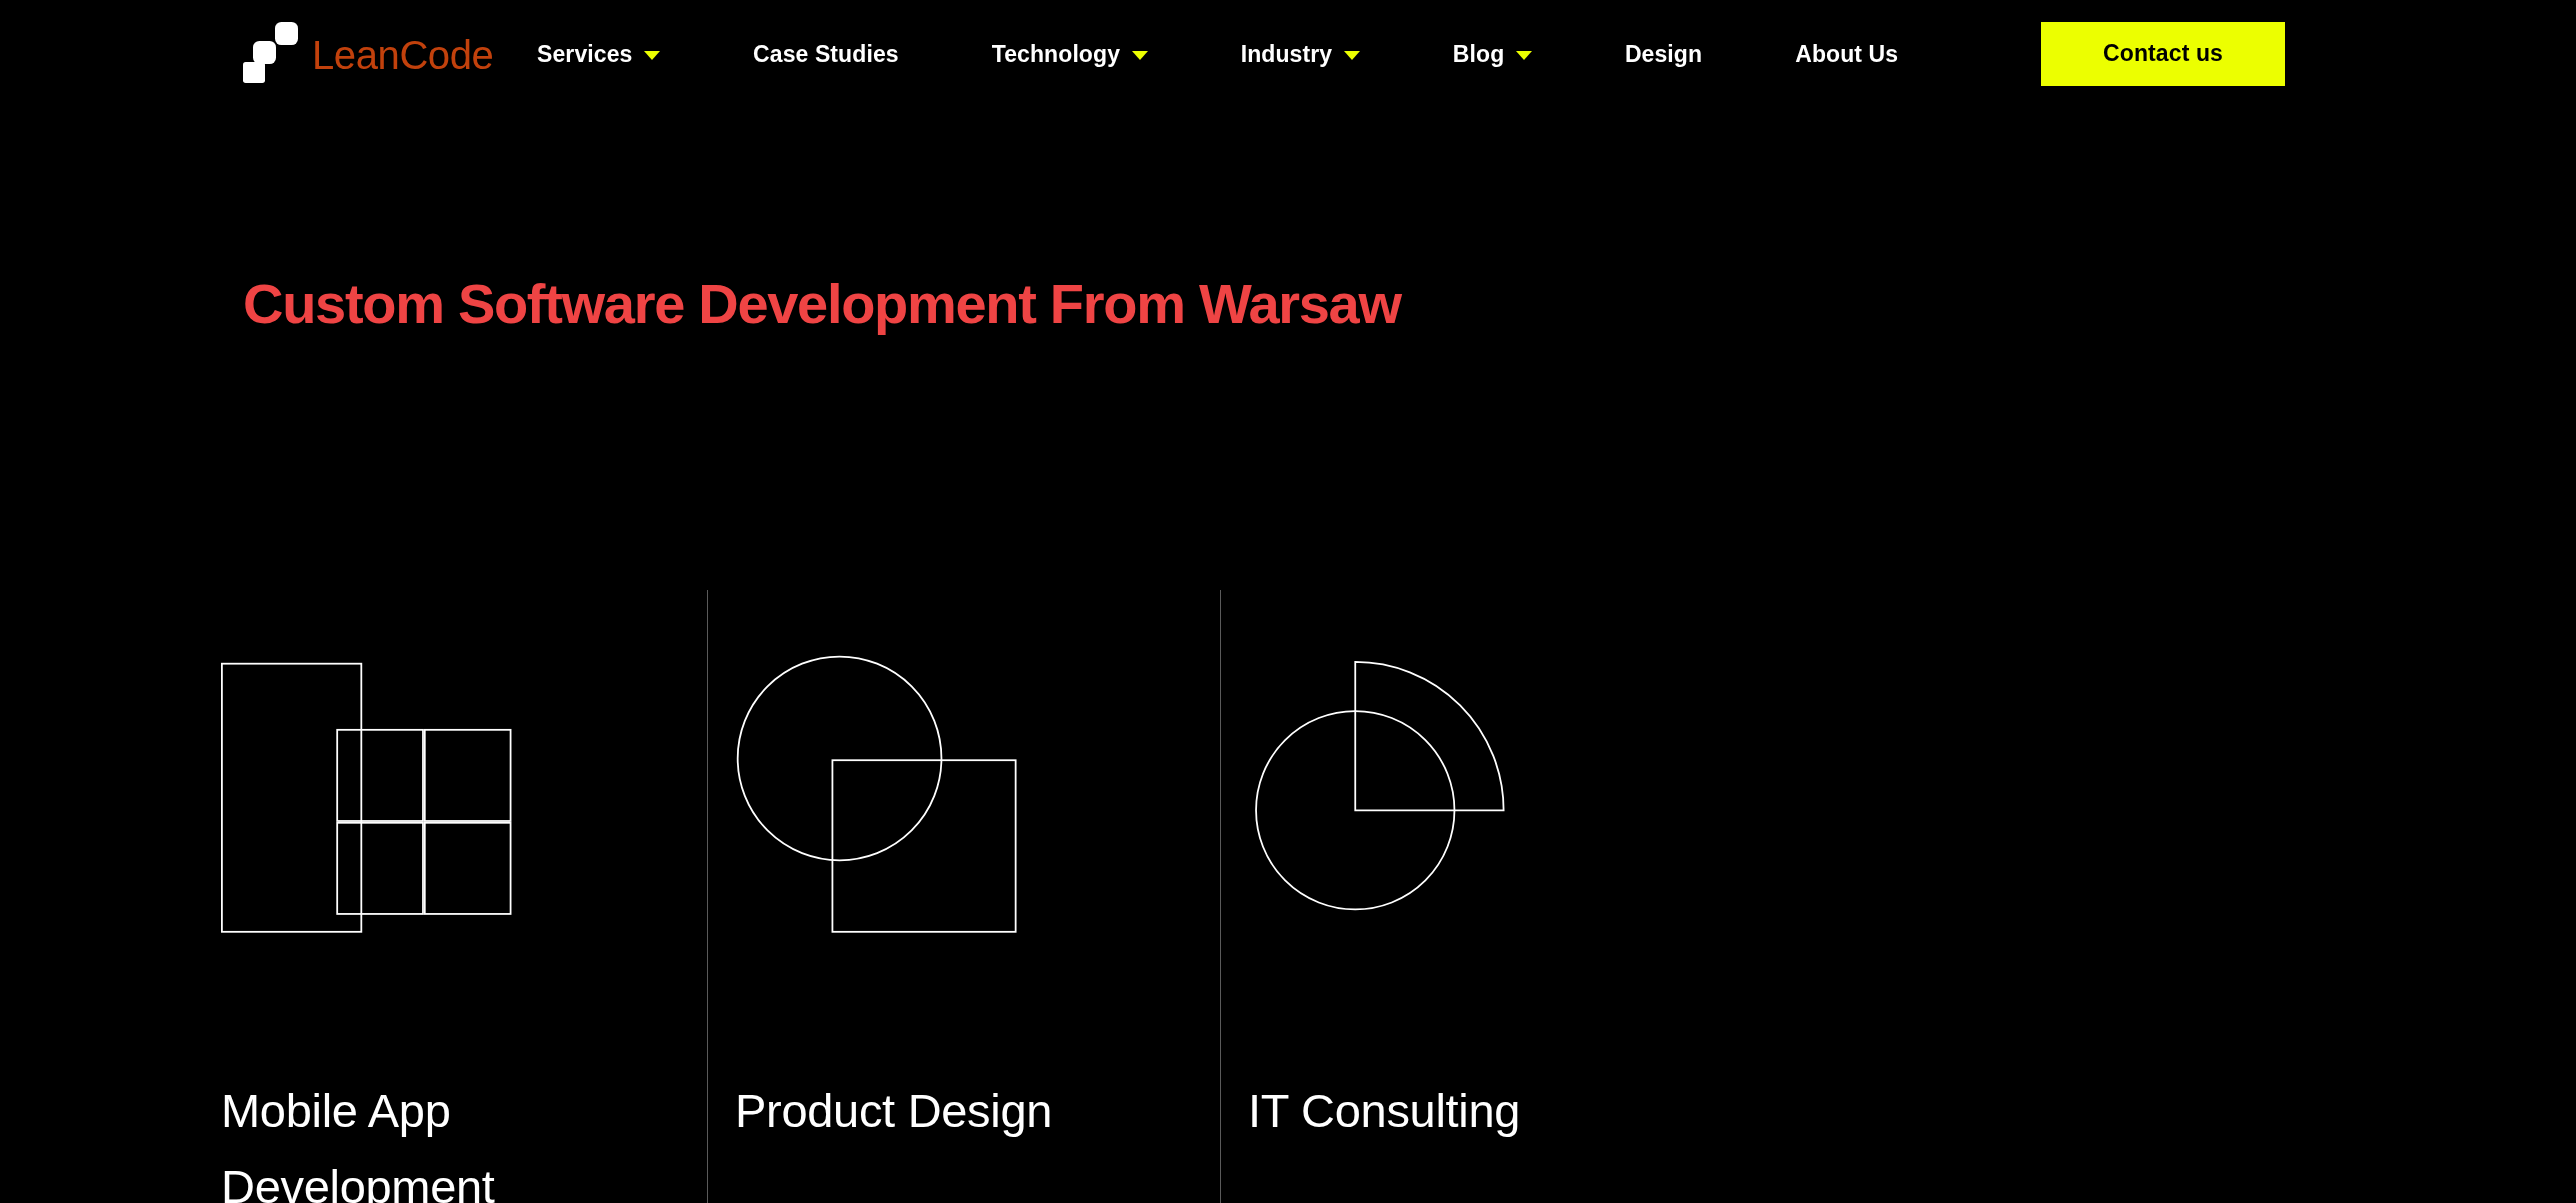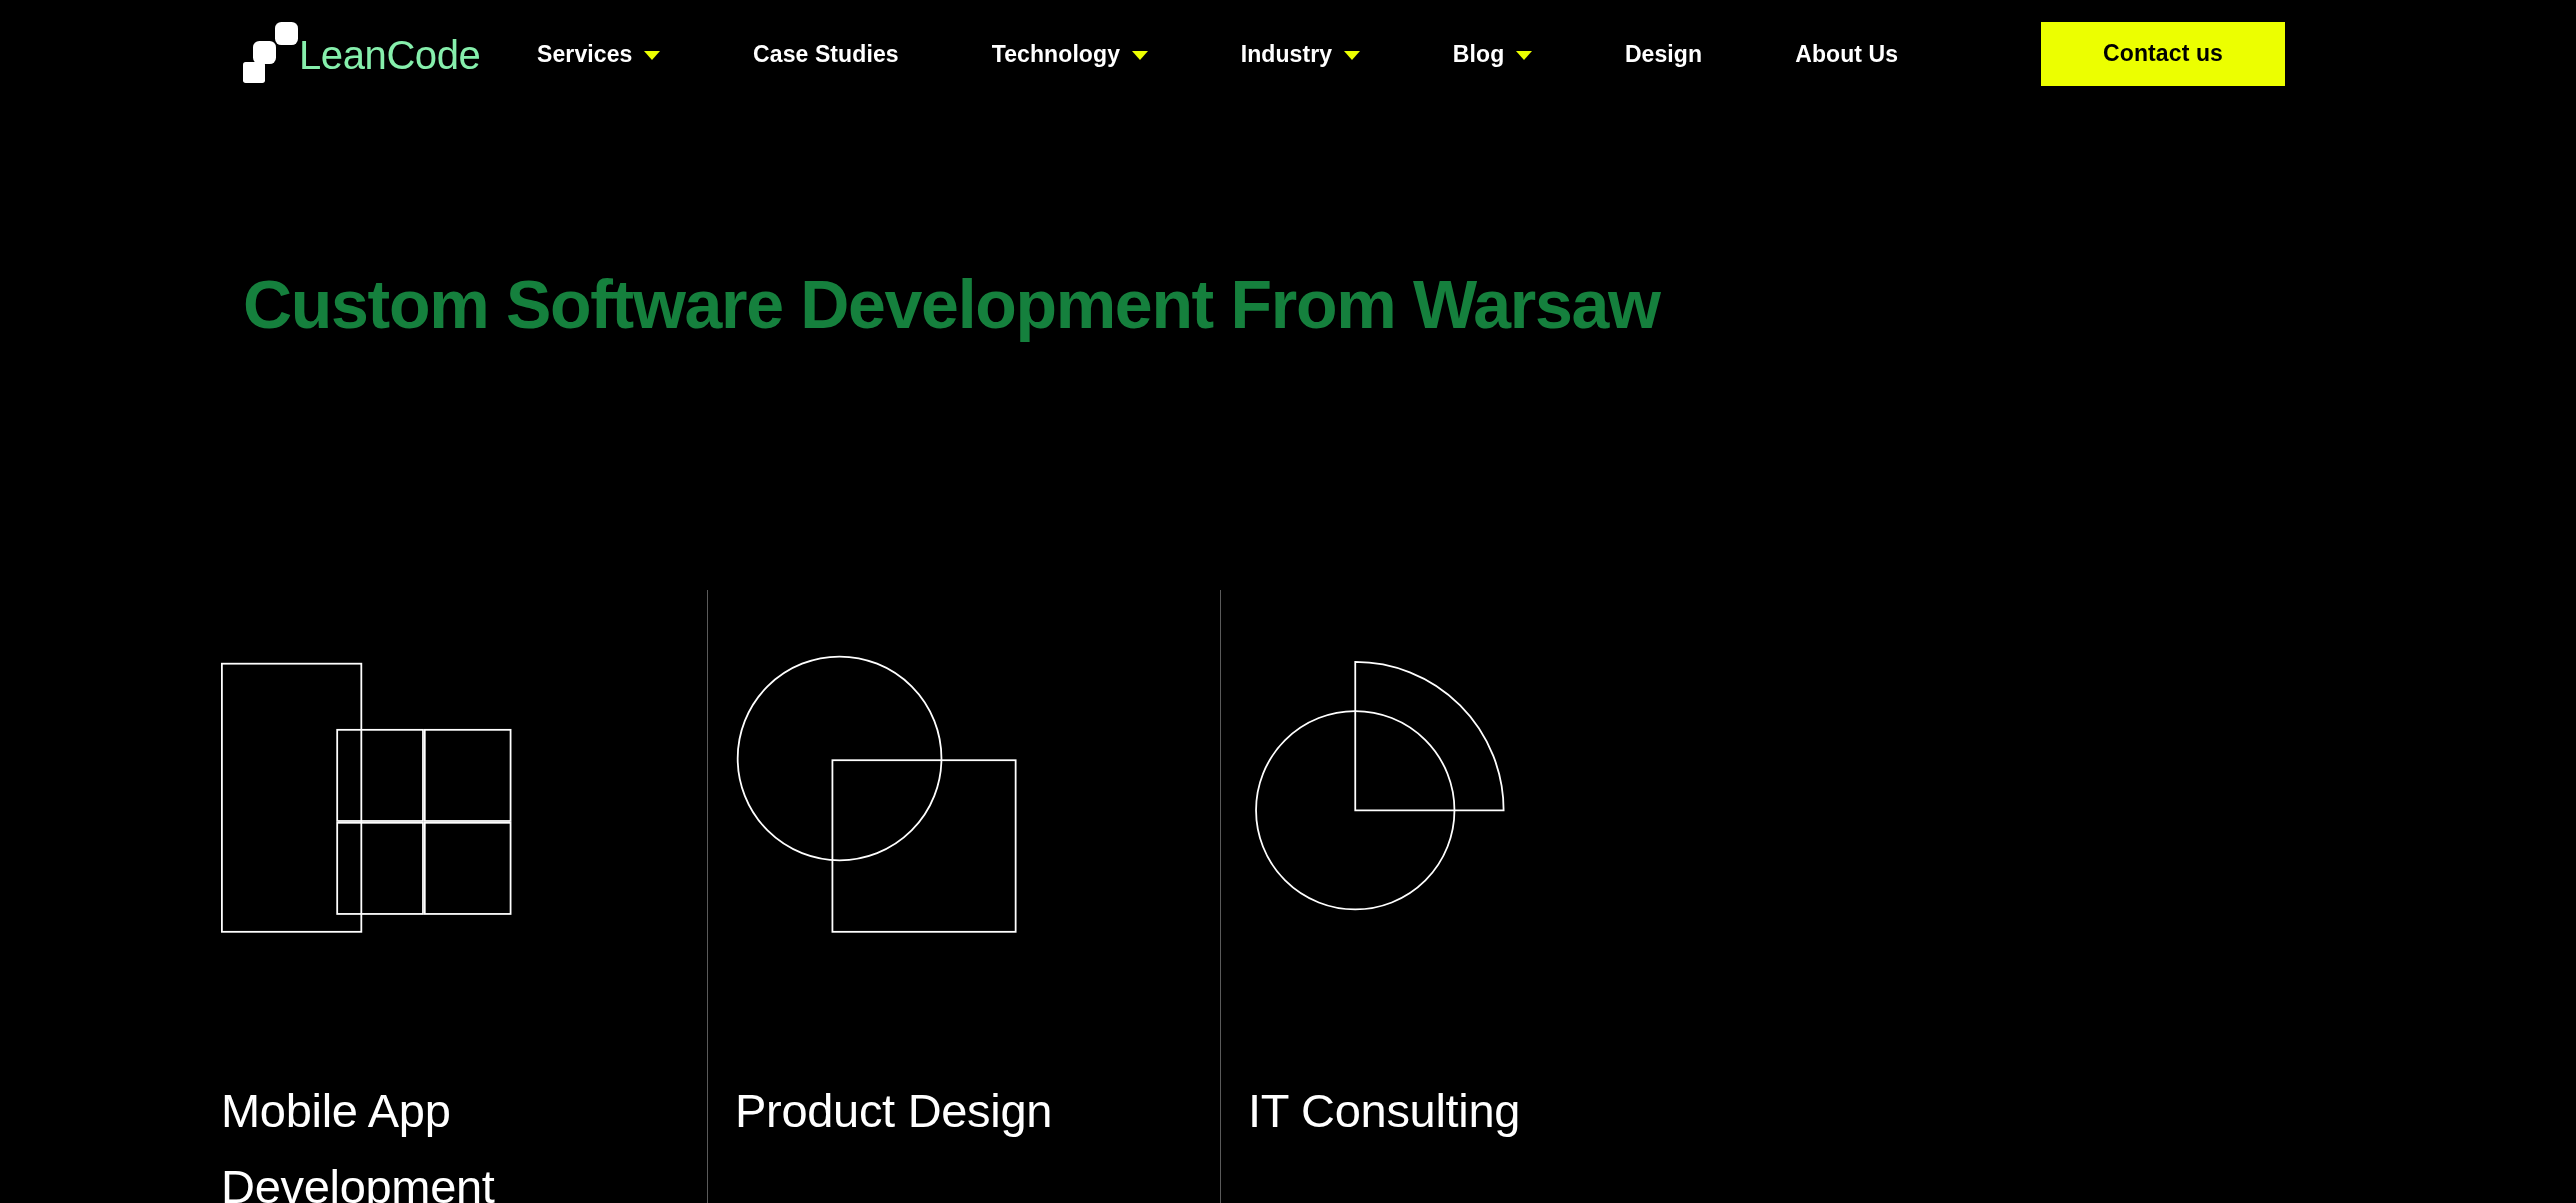--- a/index.html
+++ b/index.html
@@ -24,26 +24,26 @@
     height:55px;
   }
   .logo-mark{ position:relative; width:55px; height:55px; }
   .logo-mark i{
     position:absolute; background:#ffffff; display:block;
   }
   .sq-top    { width:23px; height:23px; right:0;   top:0;    border-radius:6.3px; }
   .sq-mid    { width:23px; height:23px; left:9.8px; top:19.7px; border-radius:6.3px; }
   .sq-bottom { width:21.5px; height:21.5px; left:0;    top:40px; border-radius:2.7px; }
   .logo-text{
-    color:#86efac;
+    color:#c2410c;
     font-size:40px;
     font-weight:400;
     letter-spacing:-0.4px;
     line-height:40px;
-    margin-left:1px;
+    margin-left:14px;
     margin-bottom:1.8px;
     white-space:nowrap;
   }
 
   .nav{
     position:absolute; left:537px; top:0; height:109px;
     display:flex; align-items:center; gap:16px;
   }
   .nav-item{
     display:flex; align-items:center; gap:11.6px;
@@ -73,22 +73,22 @@
     display:flex; align-items:center; justify-content:center;
     cursor:pointer;
     border:none;
     letter-spacing:0.1px;
   }
 
   
   .hero-title{
     position:absolute; left:243px; top:234px;
     width:1878px;
-    color:#15803d;
-    font-size:68px;
+    color:#ef4444;
+    font-size:56px;
     font-weight:700;
     line-height:140px;
     letter-spacing:-1.3px;
   }
 
   
   .cards{
     position:absolute; left:0; top:590px;
     width:2576px; height:614px;
     display:flex;

